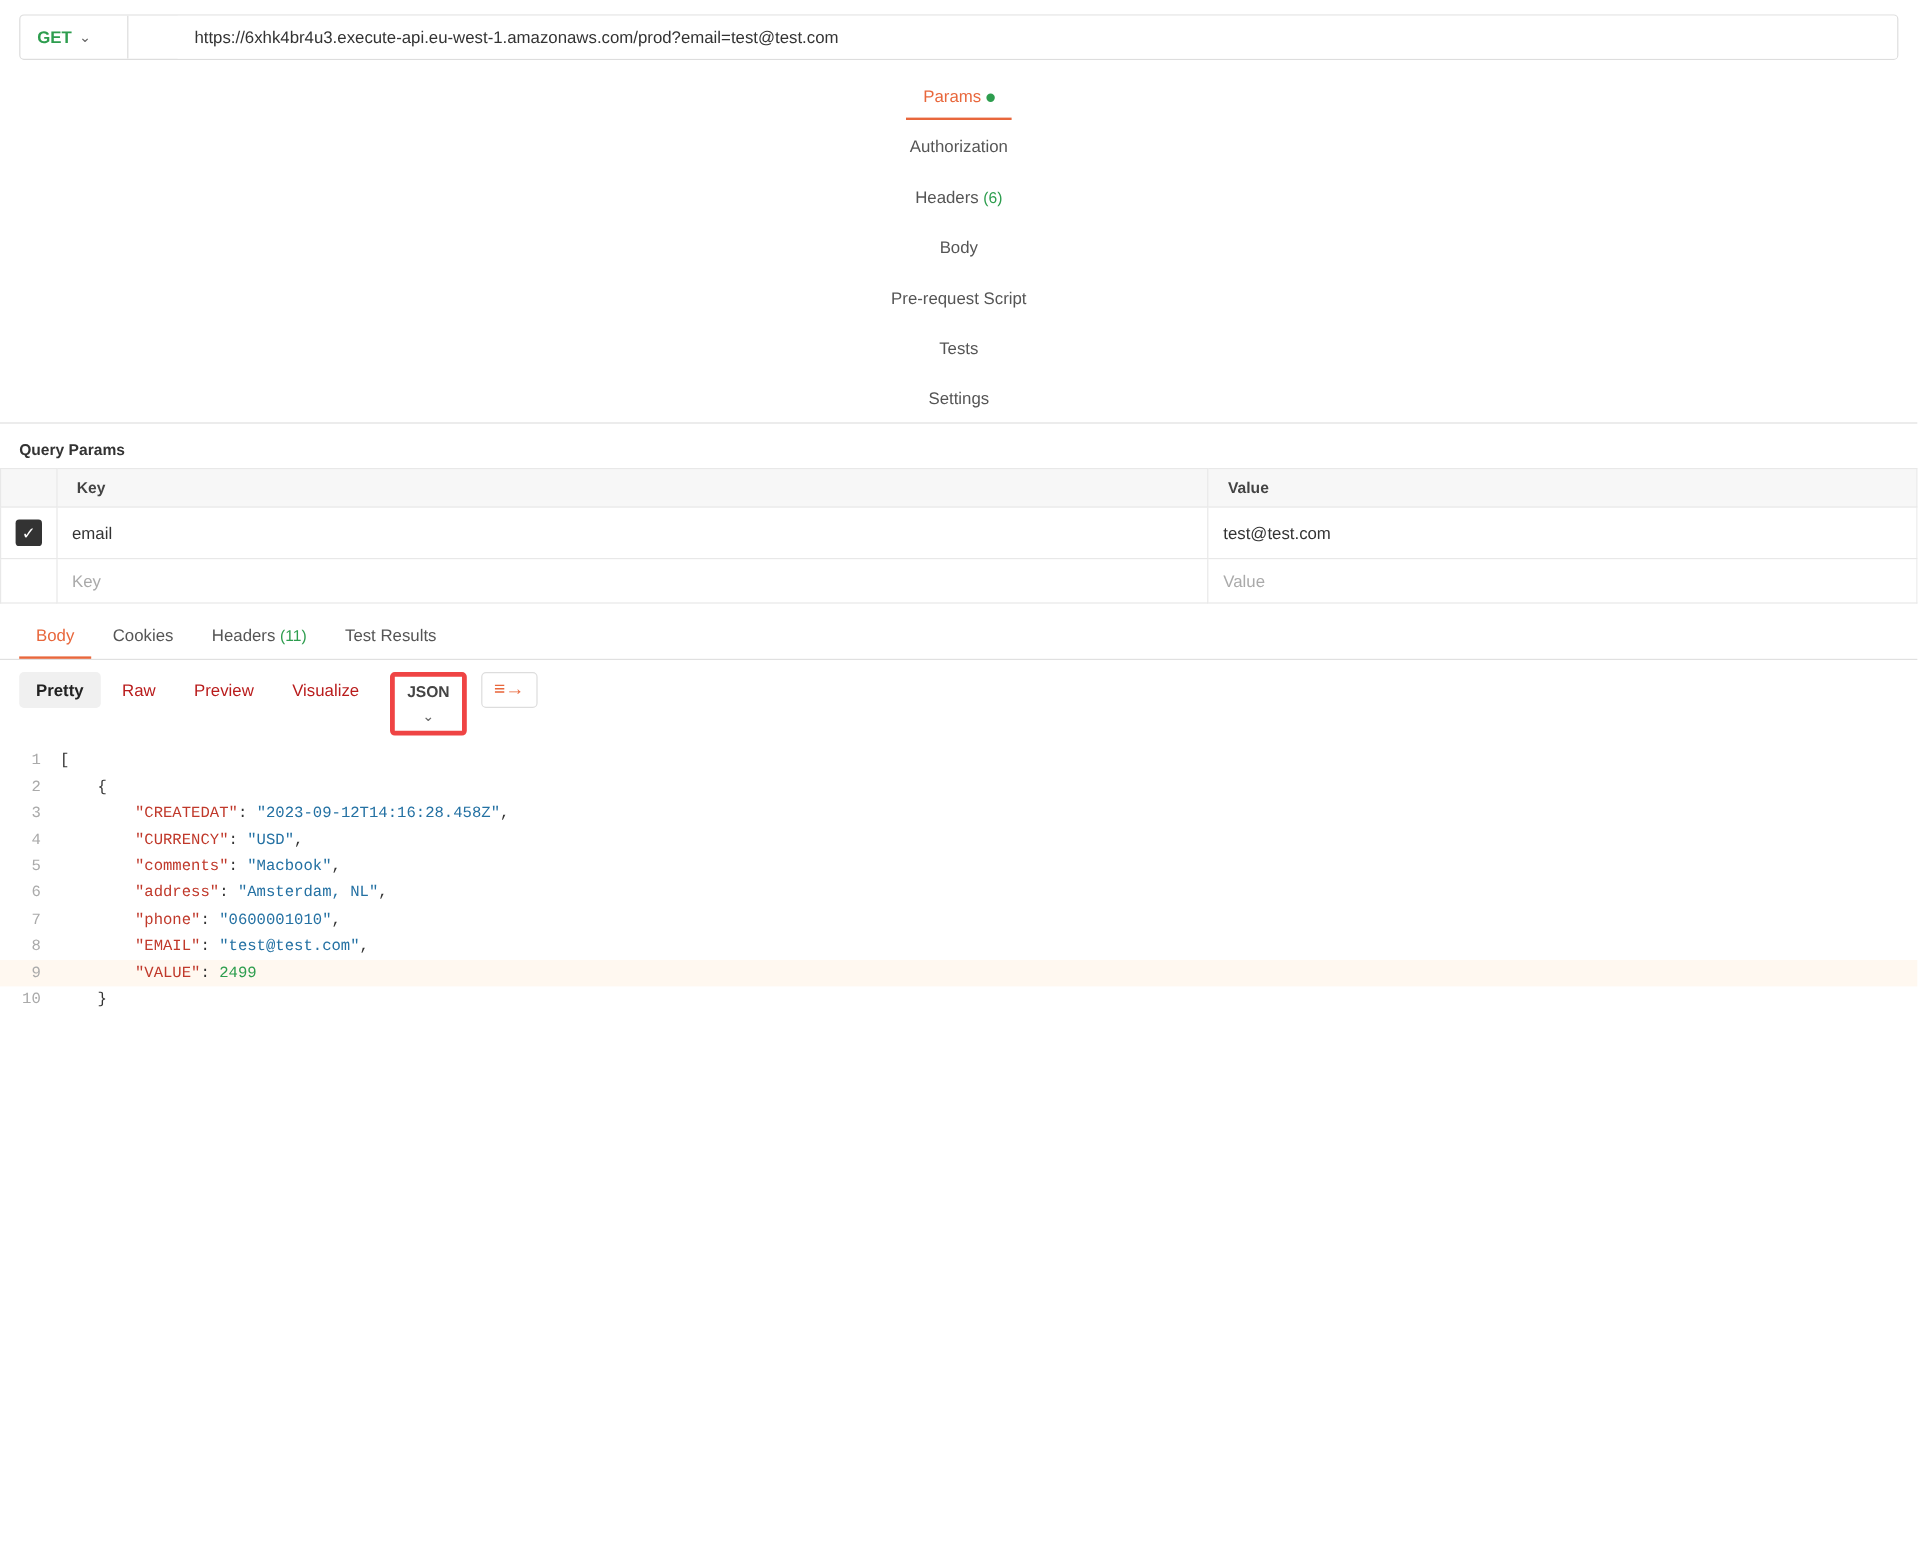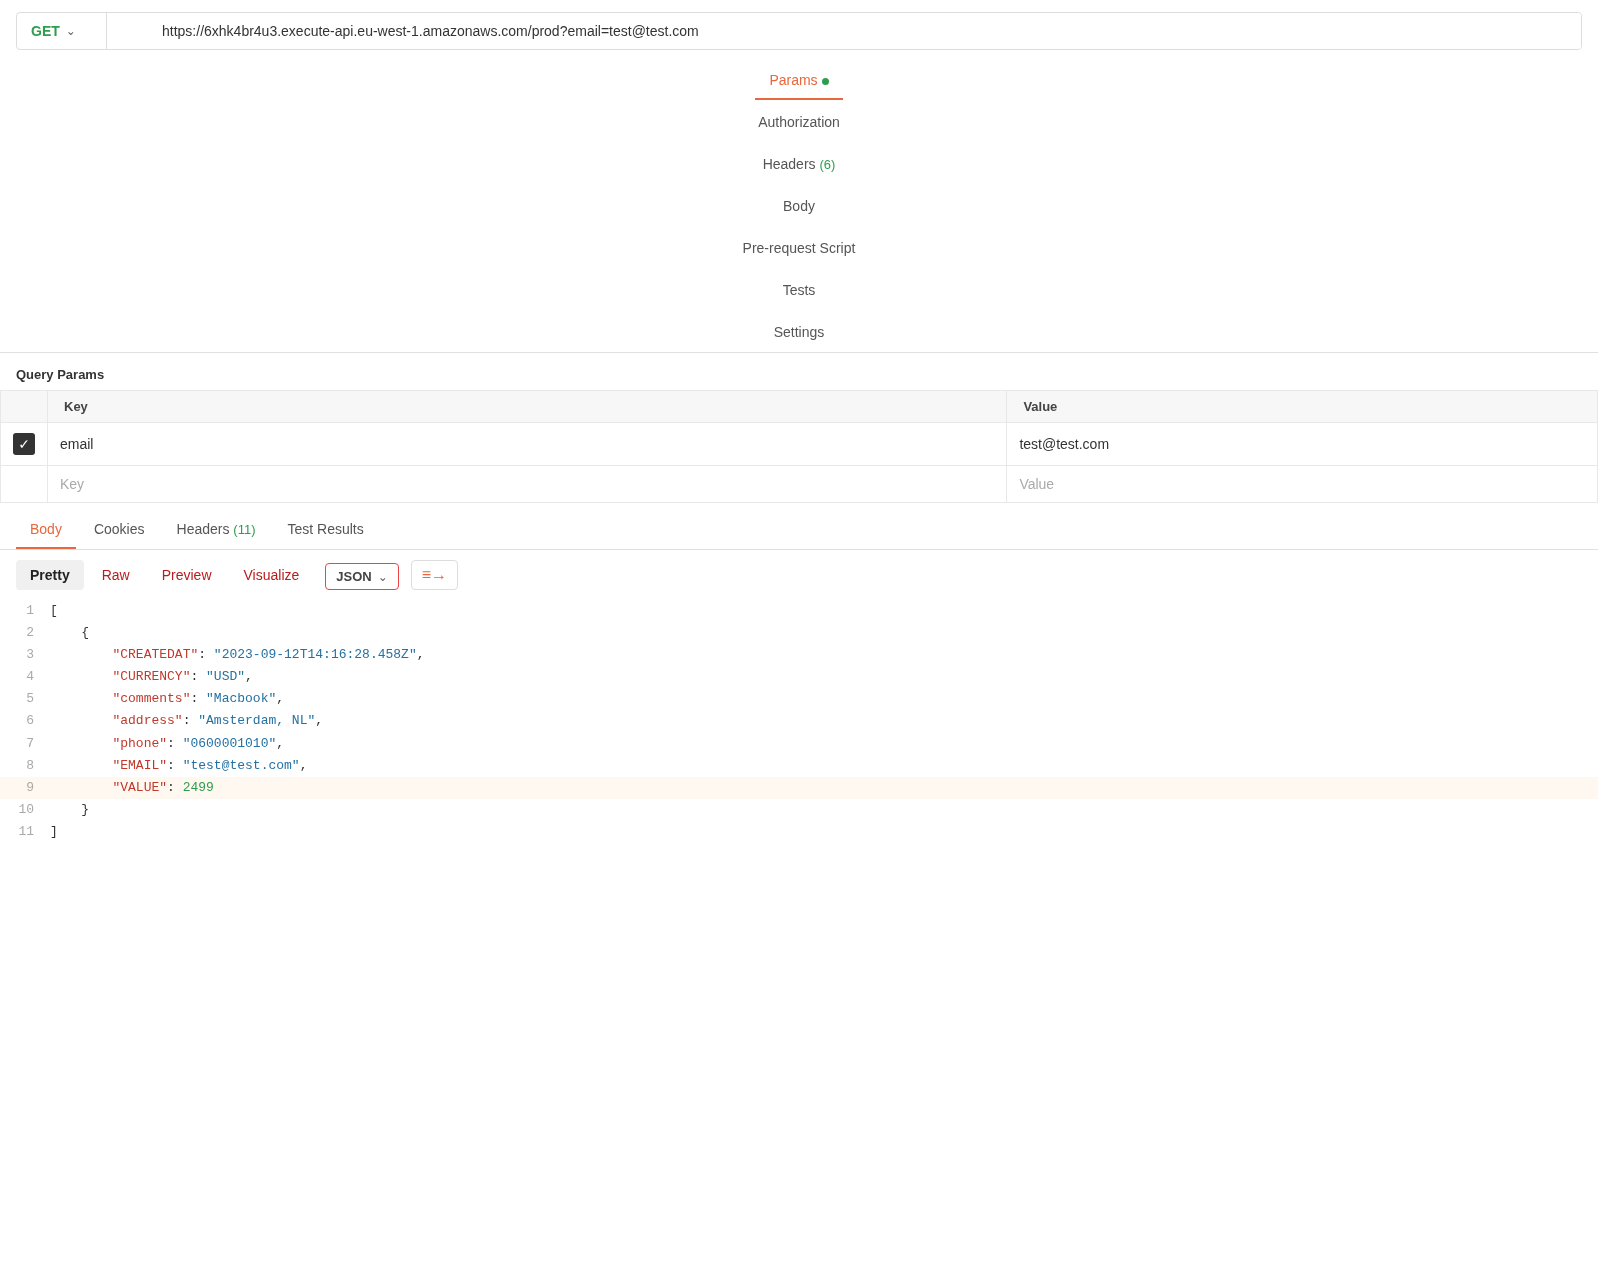--- a/index.html
+++ b/index.html
@@ -148,47 +148,48 @@
       align-items: center;
       border-bottom: 1px solid #e0e0e0;
       padding: 0 16px;
       margin-top: 8px;
       gap: 4px;
     }
 
     
     .body-toolbar {
       display: flex;
-      align-items: flex-end;
+      align-items: flex-start;
       padding: 10px 16px;
       gap: 4px;
     }
     .view-btn {
       padding: 7px 14px;
       border-radius: 4px;
       border: none;
       background: transparent;
       cursor: pointer;
       font-size: 14px;
       color: #b91c1c;
     }
     .view-btn.active {
       background: #f0f0f0;
       color: #222;
       font-weight: 600;
     }
     .format-selector {
       display: flex;
       align-items: center;
-      border: 1px solid #ef4444;
+      border: 4px solid #ef4444;
       border-radius: 4px;
       padding: 5px 10px;
       margin-left: 8px;
       gap: 6px;
       cursor: pointer;
+      flex-direction: column;
     }
     .format-label {
       font-size: 13px;
       font-weight: 600;
       color: #444;
     }
     .wrap-btn {
       margin-left: 8px;
       border: 1px solid #ddd;
       border-radius: 4px;
@@ -380,17 +381,13 @@
   <div class="json-line highlighted">
     <span class="line-num">9</span>
     <span class="line-content">        <span class="j-key">"VALUE"</span><span class="j-colon">: </span><span class="j-number">2499</span></span>
   </div>
 
   <div class="json-line">
     <span class="line-num">10</span>
     <span class="line-content j-brace">    }</span>
   </div>
 
-  <div class="json-line">
-    <span class="line-num">11</span>
-    <span class="line-content j-bracket">]</span>
-  </div>
 </div>
 
 </body></html>

